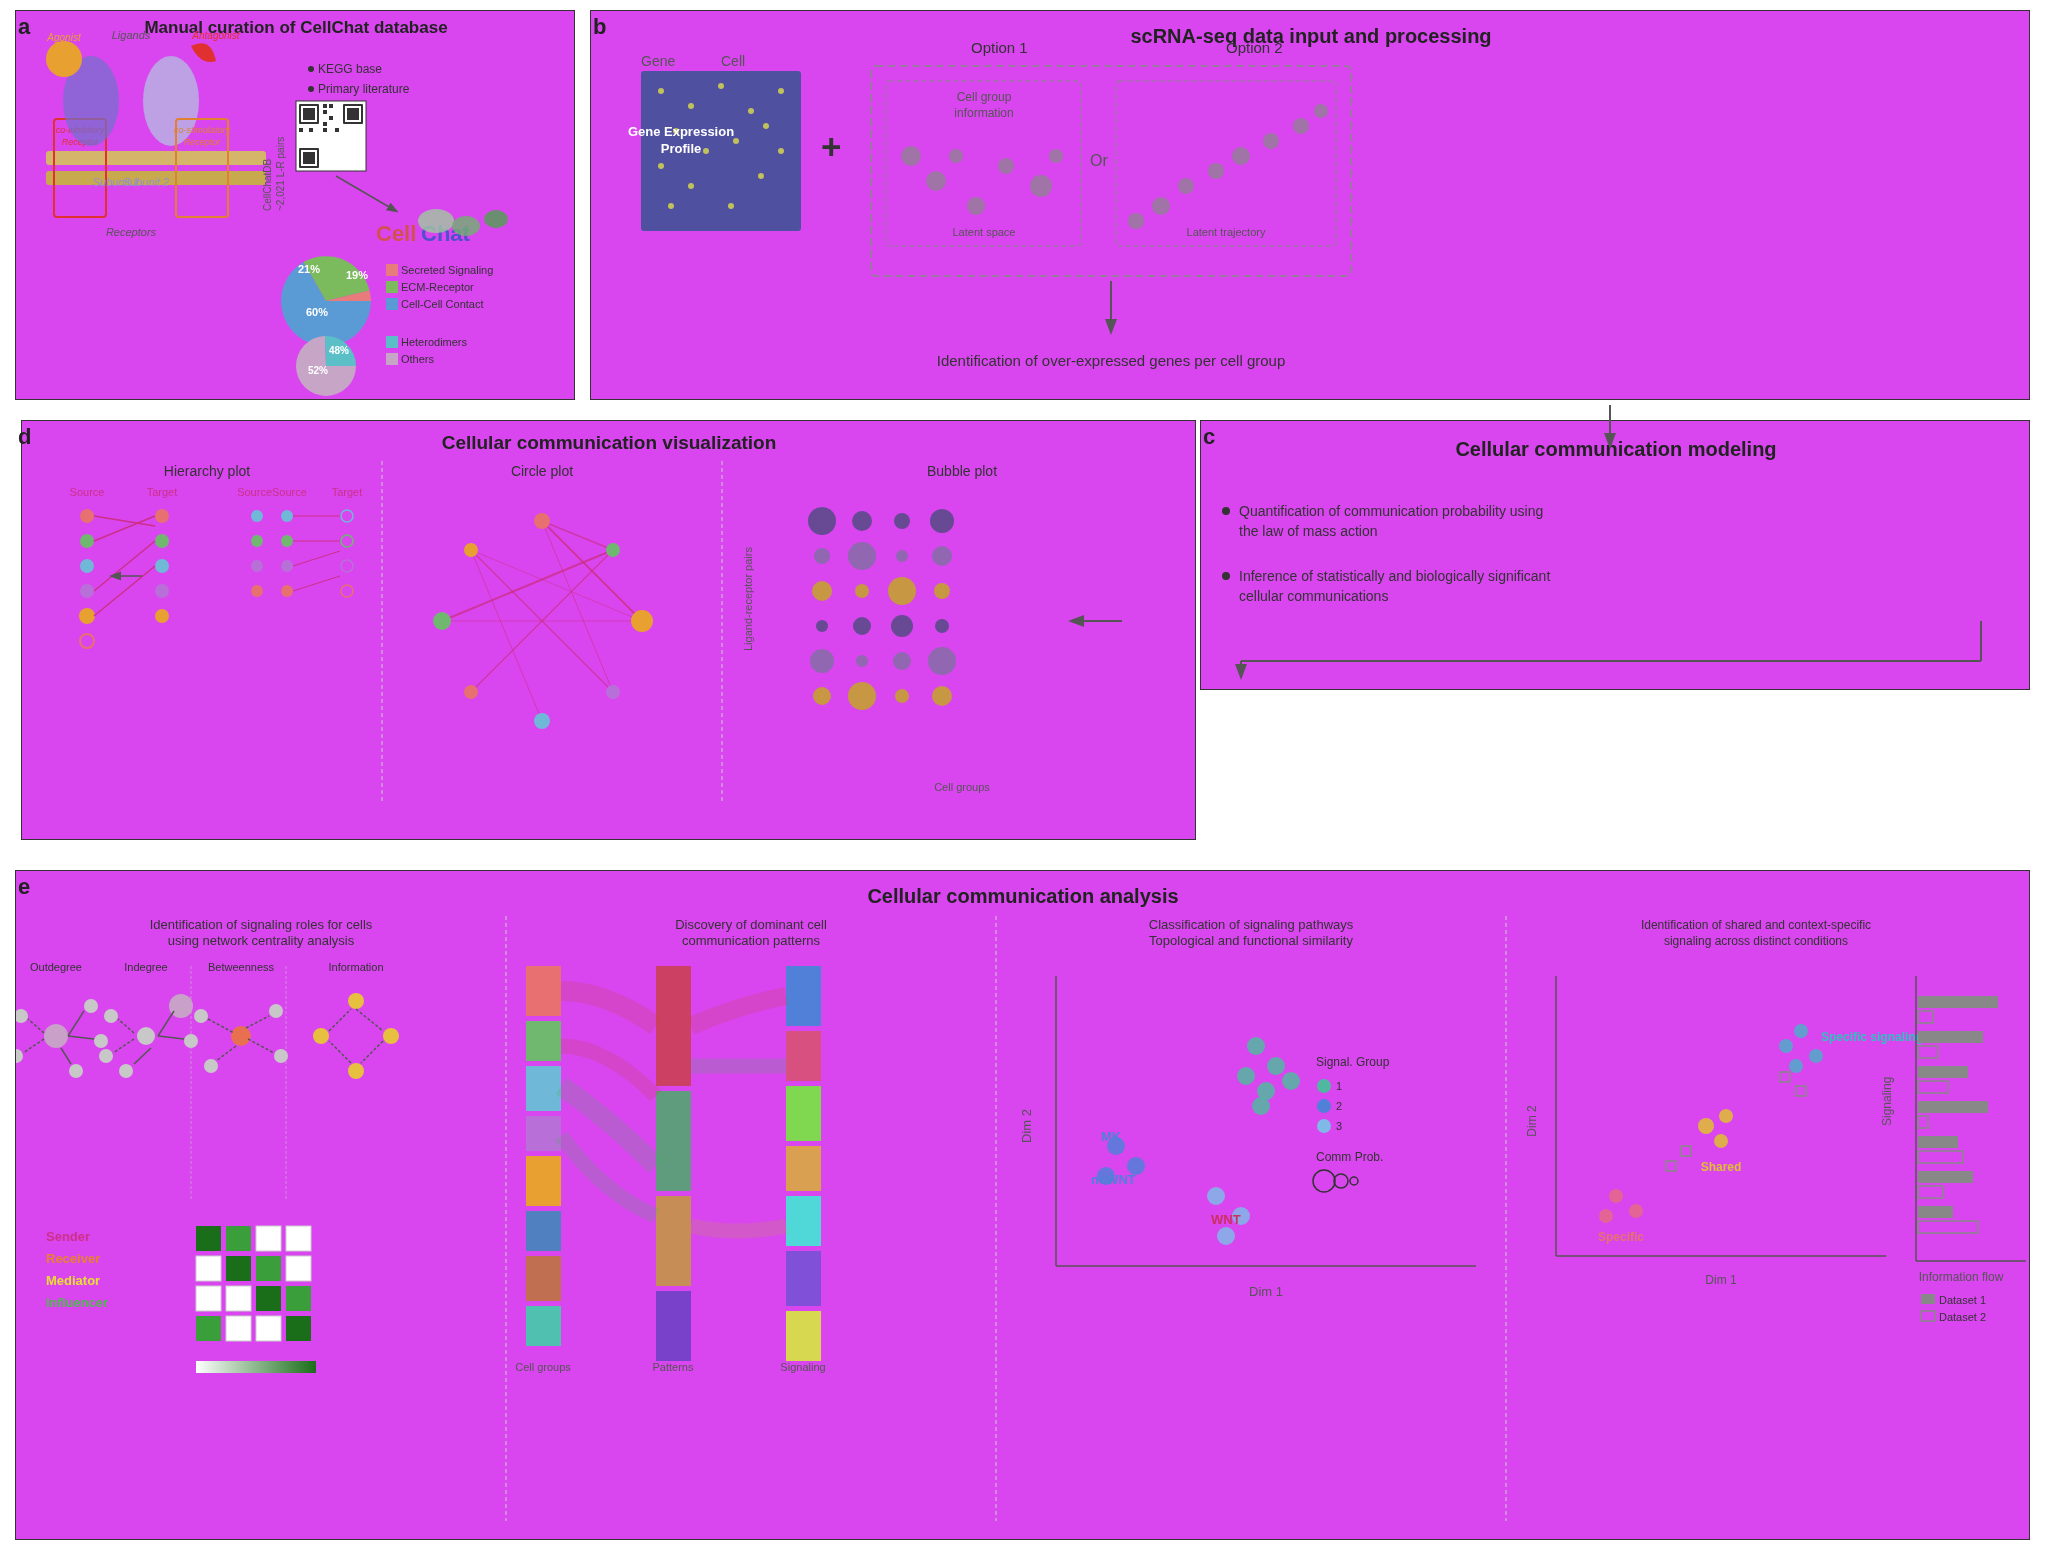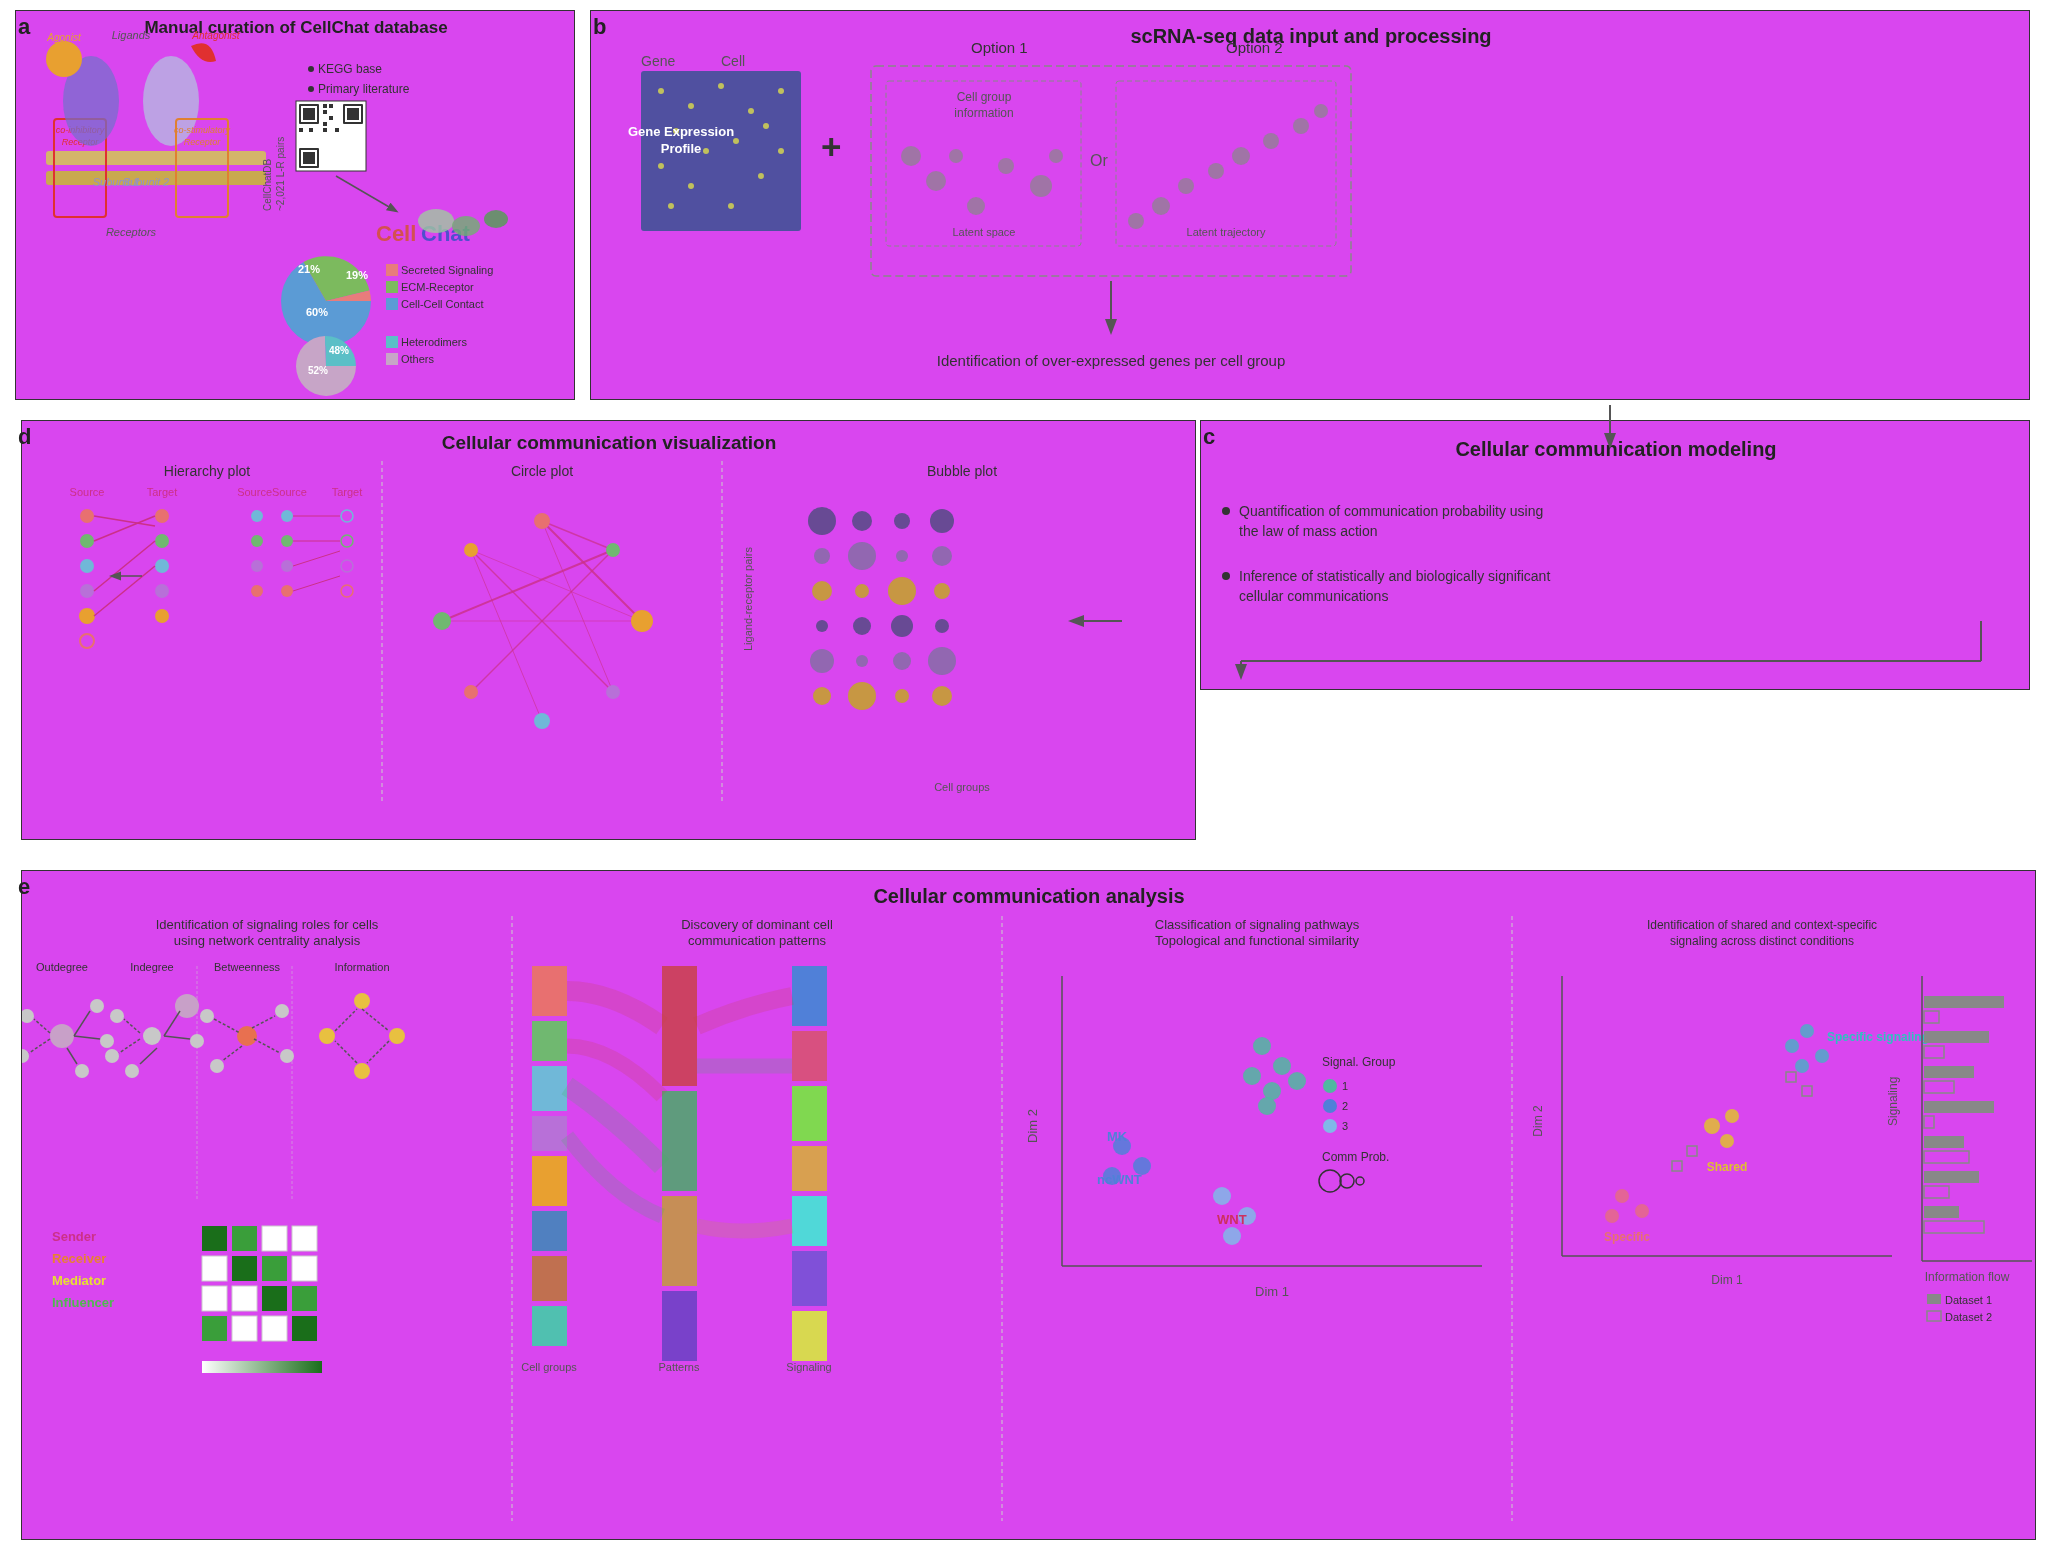--- a/index.html
+++ b/index.html
@@ -45,21 +45,21 @@
     }
 
     
     #panel-d {
       left: 15px; top: 420px;
       width: 1175px; height: 420px; margin-left: 6px;
     }
 
     
     #panel-e {
-      left: 21px; top: 870px;
+      left: 15px; top: 870px;
       width: 2015px; height: 670px;
     }
 
     
     svg text { font-family: Arial, sans-serif; }
 
   </style>
 </head>
 <body>
 

